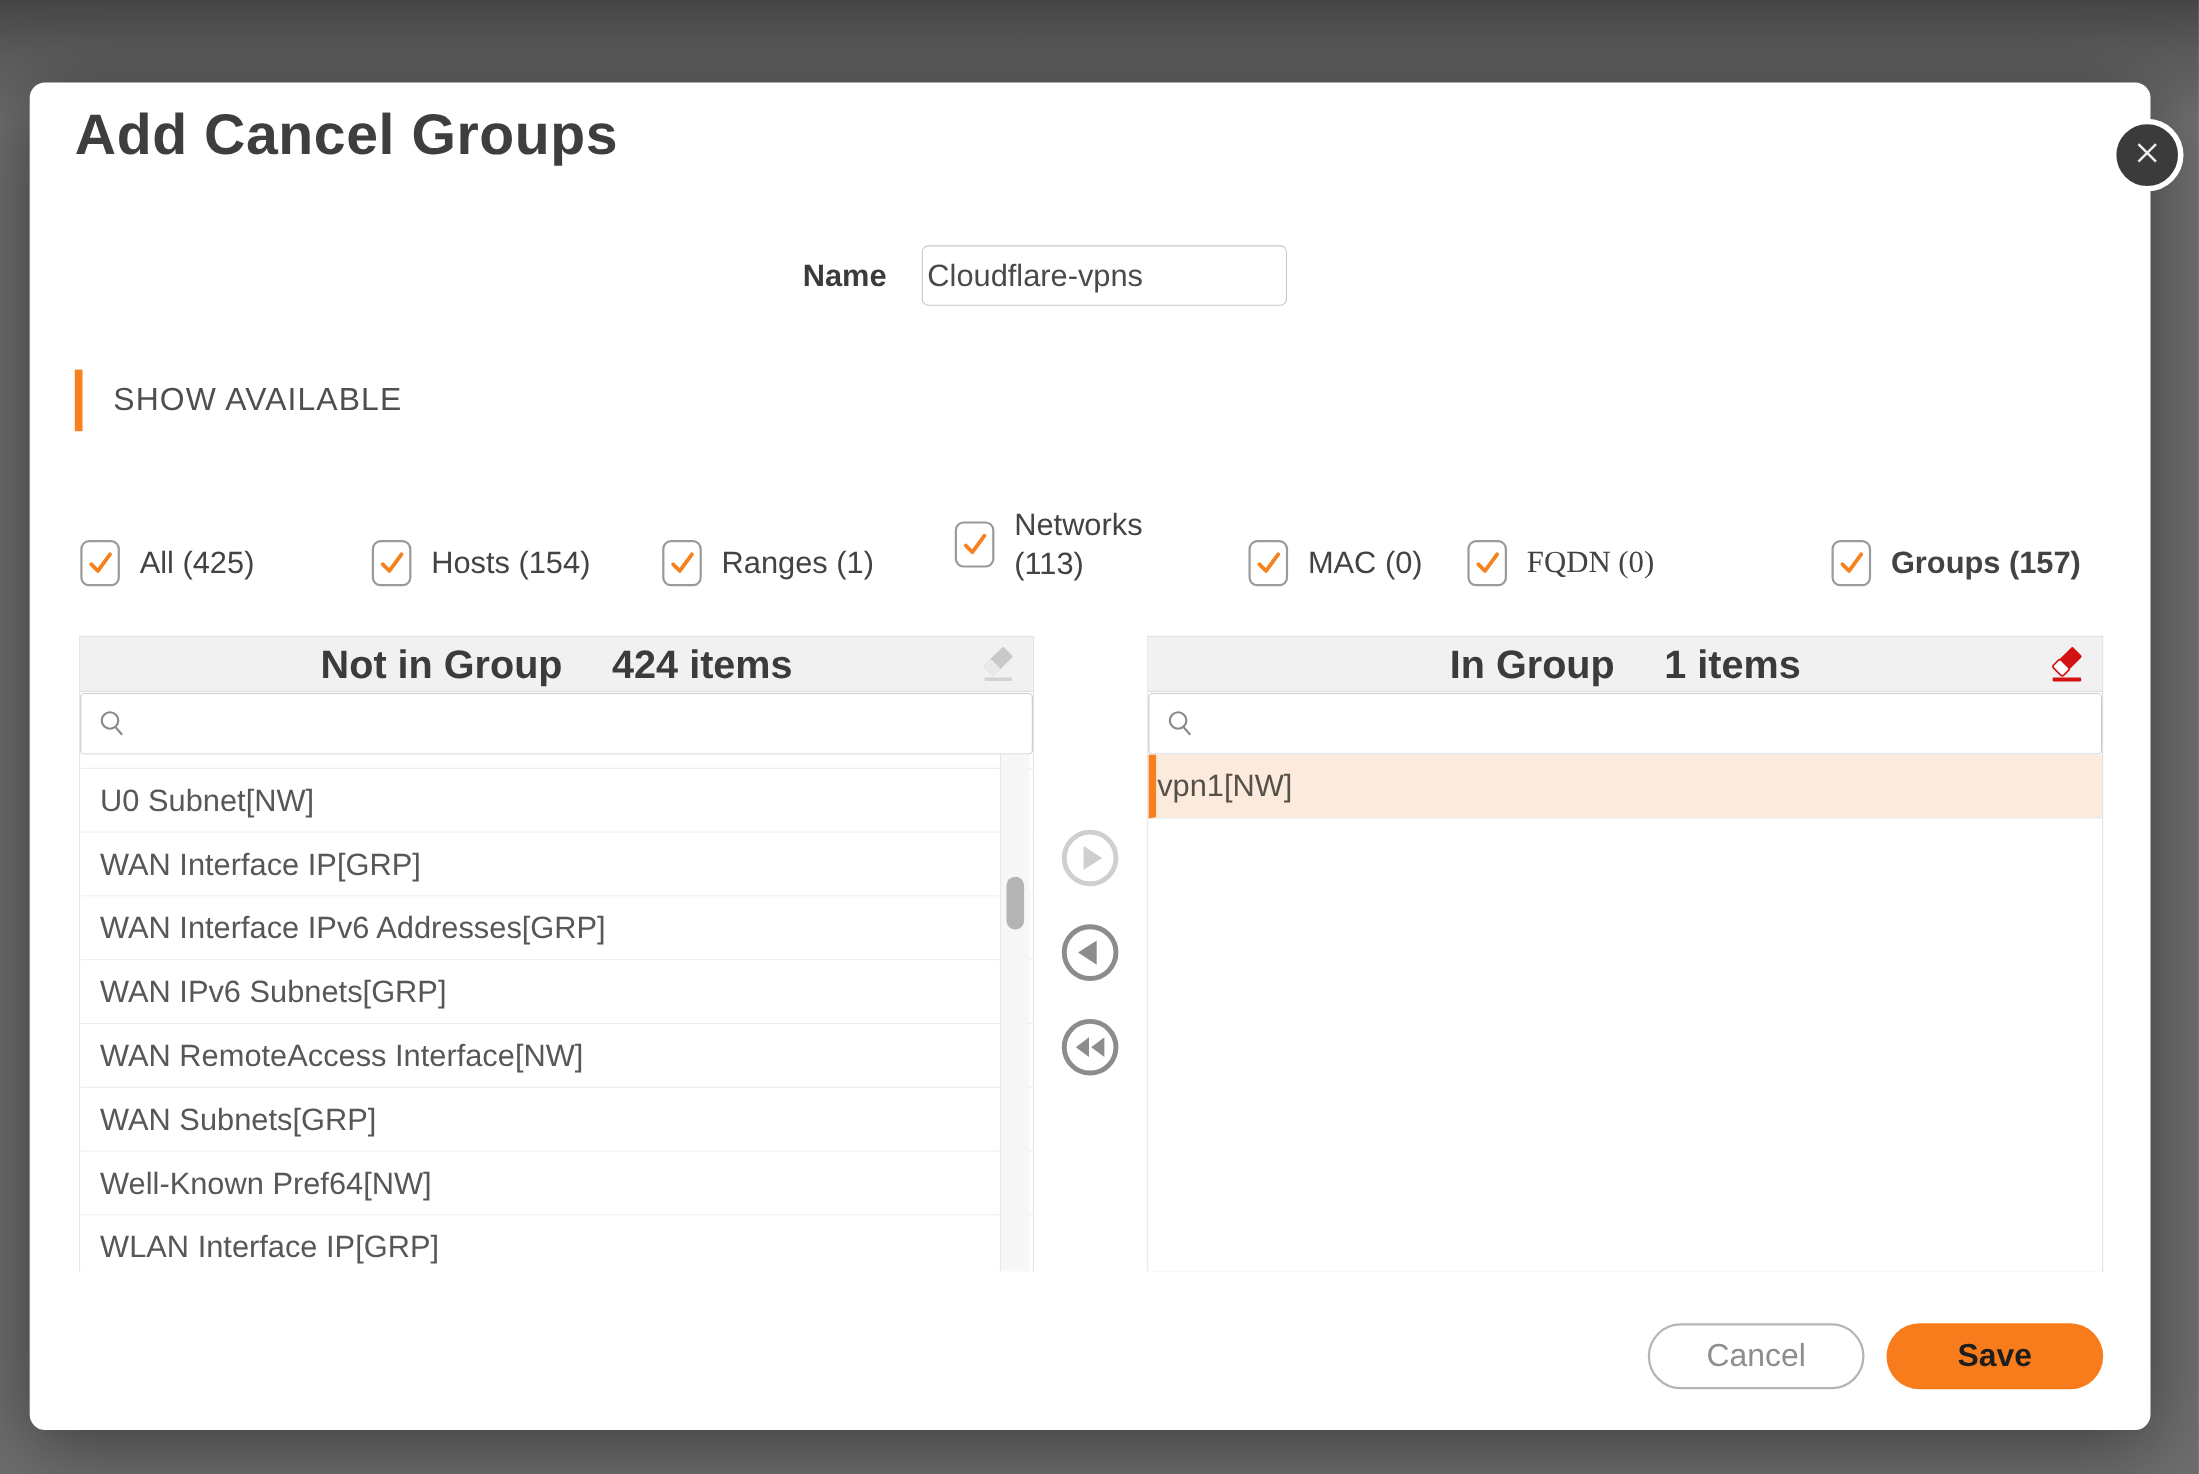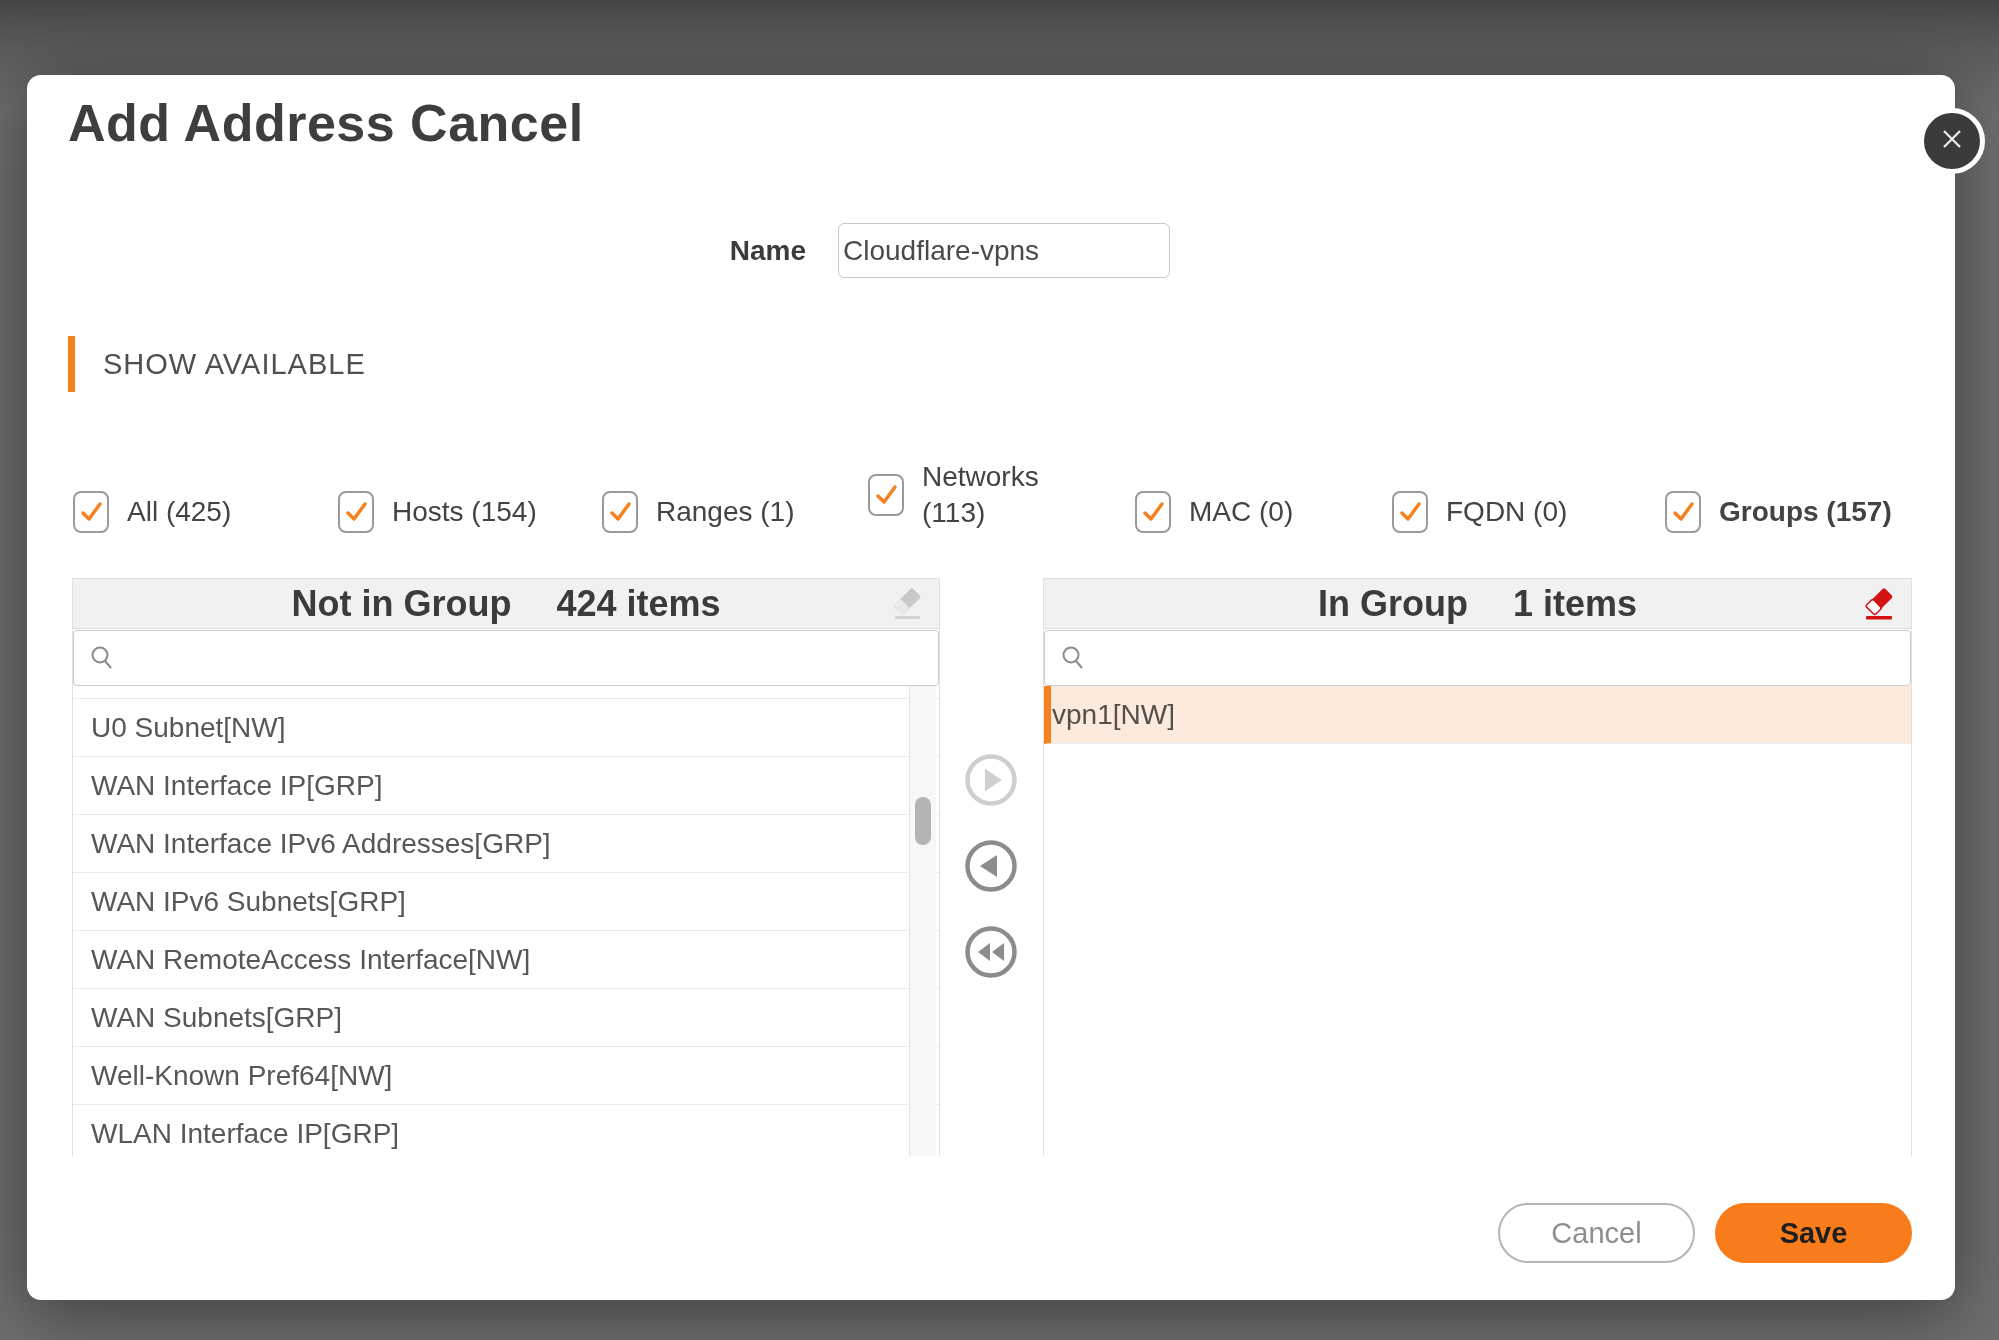--- a/index.html
+++ b/index.html
@@ -44,21 +44,21 @@
     font-size:29px;color:#4f4f4f;letter-spacing:1px;
   }
   
   .filter-item{position:absolute;display:flex;align-items:center;gap:18px;cursor:pointer;}
   #filters .filter-item:nth-child(1){left:46px;top:416px;}
   #filters .filter-item:nth-child(2){left:311px;top:416px;}
   #filters .filter-item:nth-child(3){left:575px;top:416px;}
   #filters .filter-item:nth-child(4){left:841px;top:384px;}
   #filters .filter-item:nth-child(4) .filter-label{max-width:132px;line-height:36px;}
   #filters .filter-item:nth-child(5){left:1108px;top:416px;}
-  #filters .filter-item:nth-child(6){left:1365px;top:416px;}
+  #filters .filter-item:nth-child(6){left:1307px;top:416px;font-family:Liberation Serif, serif;}
   #filters .filter-item:nth-child(7){left:1638px;top:416px;font-weight:bold;}
   .checkbox{
     width:36px;height:42px;flex:0 0 36px;border:2px solid #9a9a9a;border-radius:8px;background:#fff;
     display:flex;align-items:center;justify-content:center;
   }
   .filter-label{font-size:28px;color:#434343;}
   
   .panel{position:absolute;top:503px;height:578px;border:1px solid #e0e0e0;background:#fff;}
   .panel.left{left:45px;width:868px;}
   .panel.right{left:1016px;width:869px;}
@@ -103,21 +103,21 @@
   }
   .btn.cancel{left:1471px;background:#fff;border:2px solid #b5b5b5;color:#8e8e8e;}
   .btn.save{left:1688px;background:var(--save-bg);border:none;color:#1e1e1e;font-weight:600;}
 </style>
 </head>
 <body>
 
 <div class="stage">
   <div class="modal">
 
-    <h1 class="dialog-title">Add Address Cancel</h1>
+    <h1 class="dialog-title">Add Cancel Groups</h1>
 
     <div class="close-btn">
       <span>
         <svg width="28" height="28" viewBox="0 0 28 28">
             <path d="M6 6 L22 22 M22 6 L6 22" stroke="#efefef" stroke-width="2.2" fill="none"></path>
           </svg>
       </span>
     </div>
 
     <div class="name-label">Name</div>

